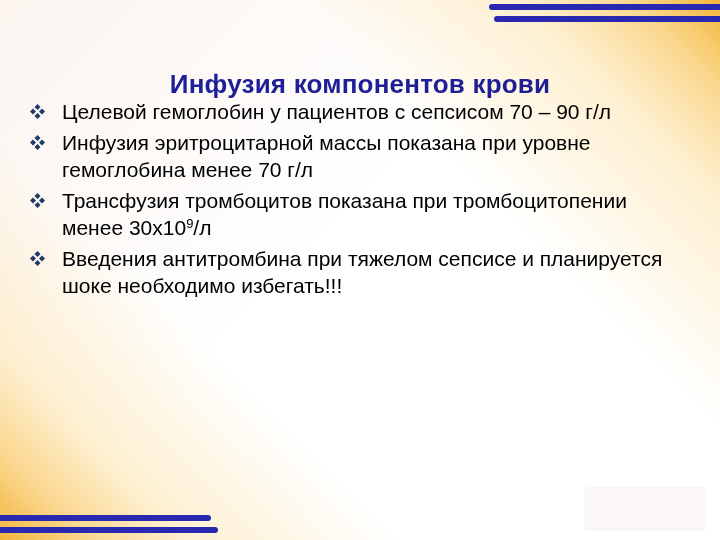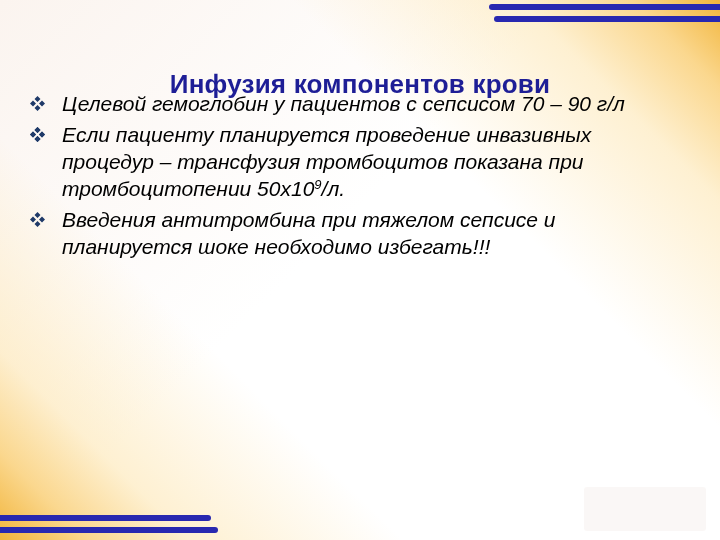--- a/index.html
+++ b/index.html
@@ -28,23 +28,22 @@
     position:absolute;
     top:52px;left:0;width:100%;
     text-align:center;
     font-size:26px;
     font-weight:bold;
     color:var(--title-color,#1E1E96);
     letter-spacing:0.2px;
   }
   .content{
     position:absolute;
-    top:90px;left:28px;
+    top:98px;left:28px;
     width:656px;
-    font-style:italic;
   }
   ul.bullets{
     list-style:none;
     margin:0;padding:0;
   }
   ul.bullets li{
     position:relative;
     padding-left:34px;
     margin-bottom:4px;
     font-size:21px;
@@ -83,24 +82,24 @@
 
   <h1 class="title">Инфузия компонентов крови</h1>
 
   <div class="content">
     <ul class="bullets" id="bullet-list">
         <li><svg class="bullet-glyph" viewBox="0 0 16 16">
             <path fill="currentColor" d="M8 0 L11.2 3.2 L8 6.4 L4.8 3.2 Z M3.2 4.8 L6.4 8 L3.2 11.2 L0 8 Z M12.8 4.8 L16 8 L12.8 11.2 L9.6 8 Z M8 9.6 L11.2 12.8 L8 16 L4.8 12.8 Z"></path>
           </svg><span>Целевой гемоглобин у пациентов с сепсисом 70 – 90 г/л</span></li>
         <li><svg class="bullet-glyph" viewBox="0 0 16 16">
             <path fill="currentColor" d="M8 0 L11.2 3.2 L8 6.4 L4.8 3.2 Z M3.2 4.8 L6.4 8 L3.2 11.2 L0 8 Z M12.8 4.8 L16 8 L12.8 11.2 L9.6 8 Z M8 9.6 L11.2 12.8 L8 16 L4.8 12.8 Z"></path>
-          </svg></li>
+          </svg><span>Инфузия эритроцитарной массы показана при уровне гемоглобина менее 70 г/л</span></li>
         <li><svg class="bullet-glyph" viewBox="0 0 16 16">
             <path fill="currentColor" d="M8 0 L11.2 3.2 L8 6.4 L4.8 3.2 Z M3.2 4.8 L6.4 8 L3.2 11.2 L0 8 Z M12.8 4.8 L16 8 L12.8 11.2 L9.6 8 Z M8 9.6 L11.2 12.8 L8 16 L4.8 12.8 Z"></path>
-          </svg><span>Если пациенту планируется проведение инвазивных процедур – трансфузия тромбоцитов показана при тромбоцитопении 50х10</span><sup class="exp">9</sup><span>/л.</span></li>
+          </svg><span>Трансфузия тромбоцитов показана при тромбоцитопении менее 30х10</span><sup class="exp">9</sup><span>/л</span></li>
         <li><svg class="bullet-glyph" viewBox="0 0 16 16">
             <path fill="currentColor" d="M8 0 L11.2 3.2 L8 6.4 L4.8 3.2 Z M3.2 4.8 L6.4 8 L3.2 11.2 L0 8 Z M12.8 4.8 L16 8 L12.8 11.2 L9.6 8 Z M8 9.6 L11.2 12.8 L8 16 L4.8 12.8 Z"></path>
           </svg><span>Введения антитромбина при тяжелом сепсисе и планируется шоке необходимо избегать!!!</span></li>
       </ul>
   </div>
 
   <div class="watermark"></div>
 
   <div class="accent-bar bar-bottom bar-bottom-1"></div>
   <div class="accent-bar bar-bottom bar-bottom-2"></div>

